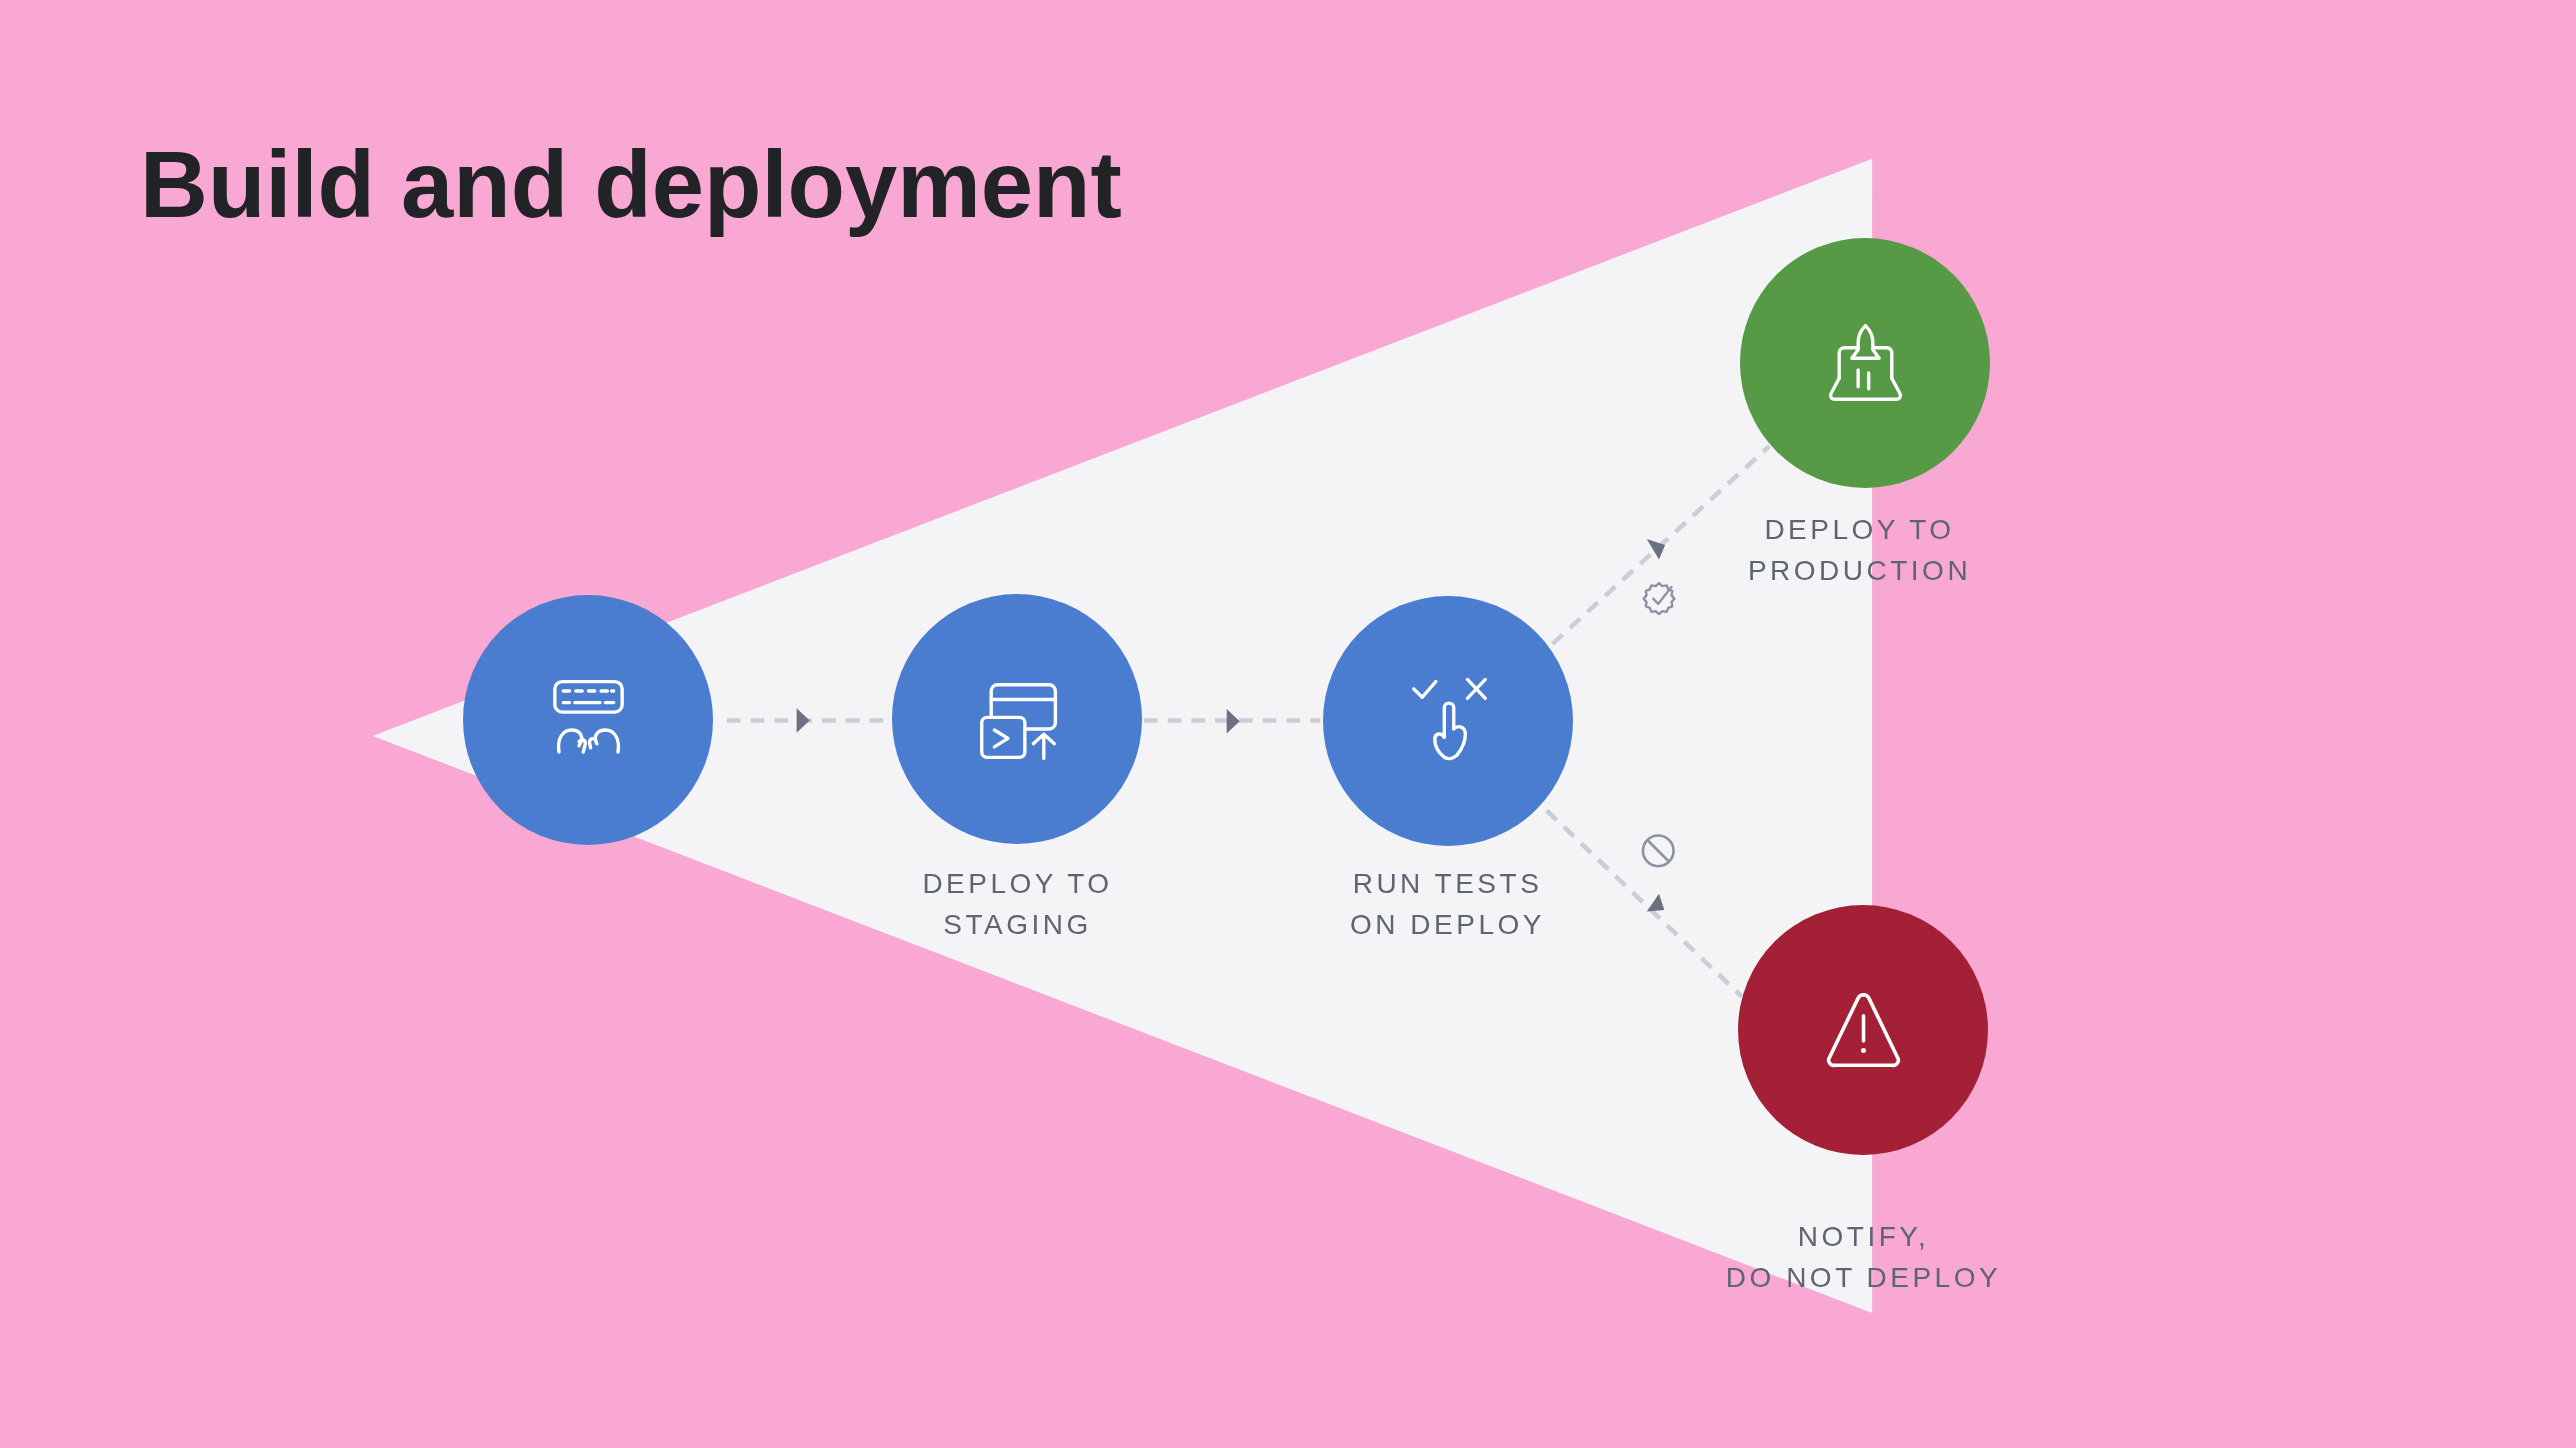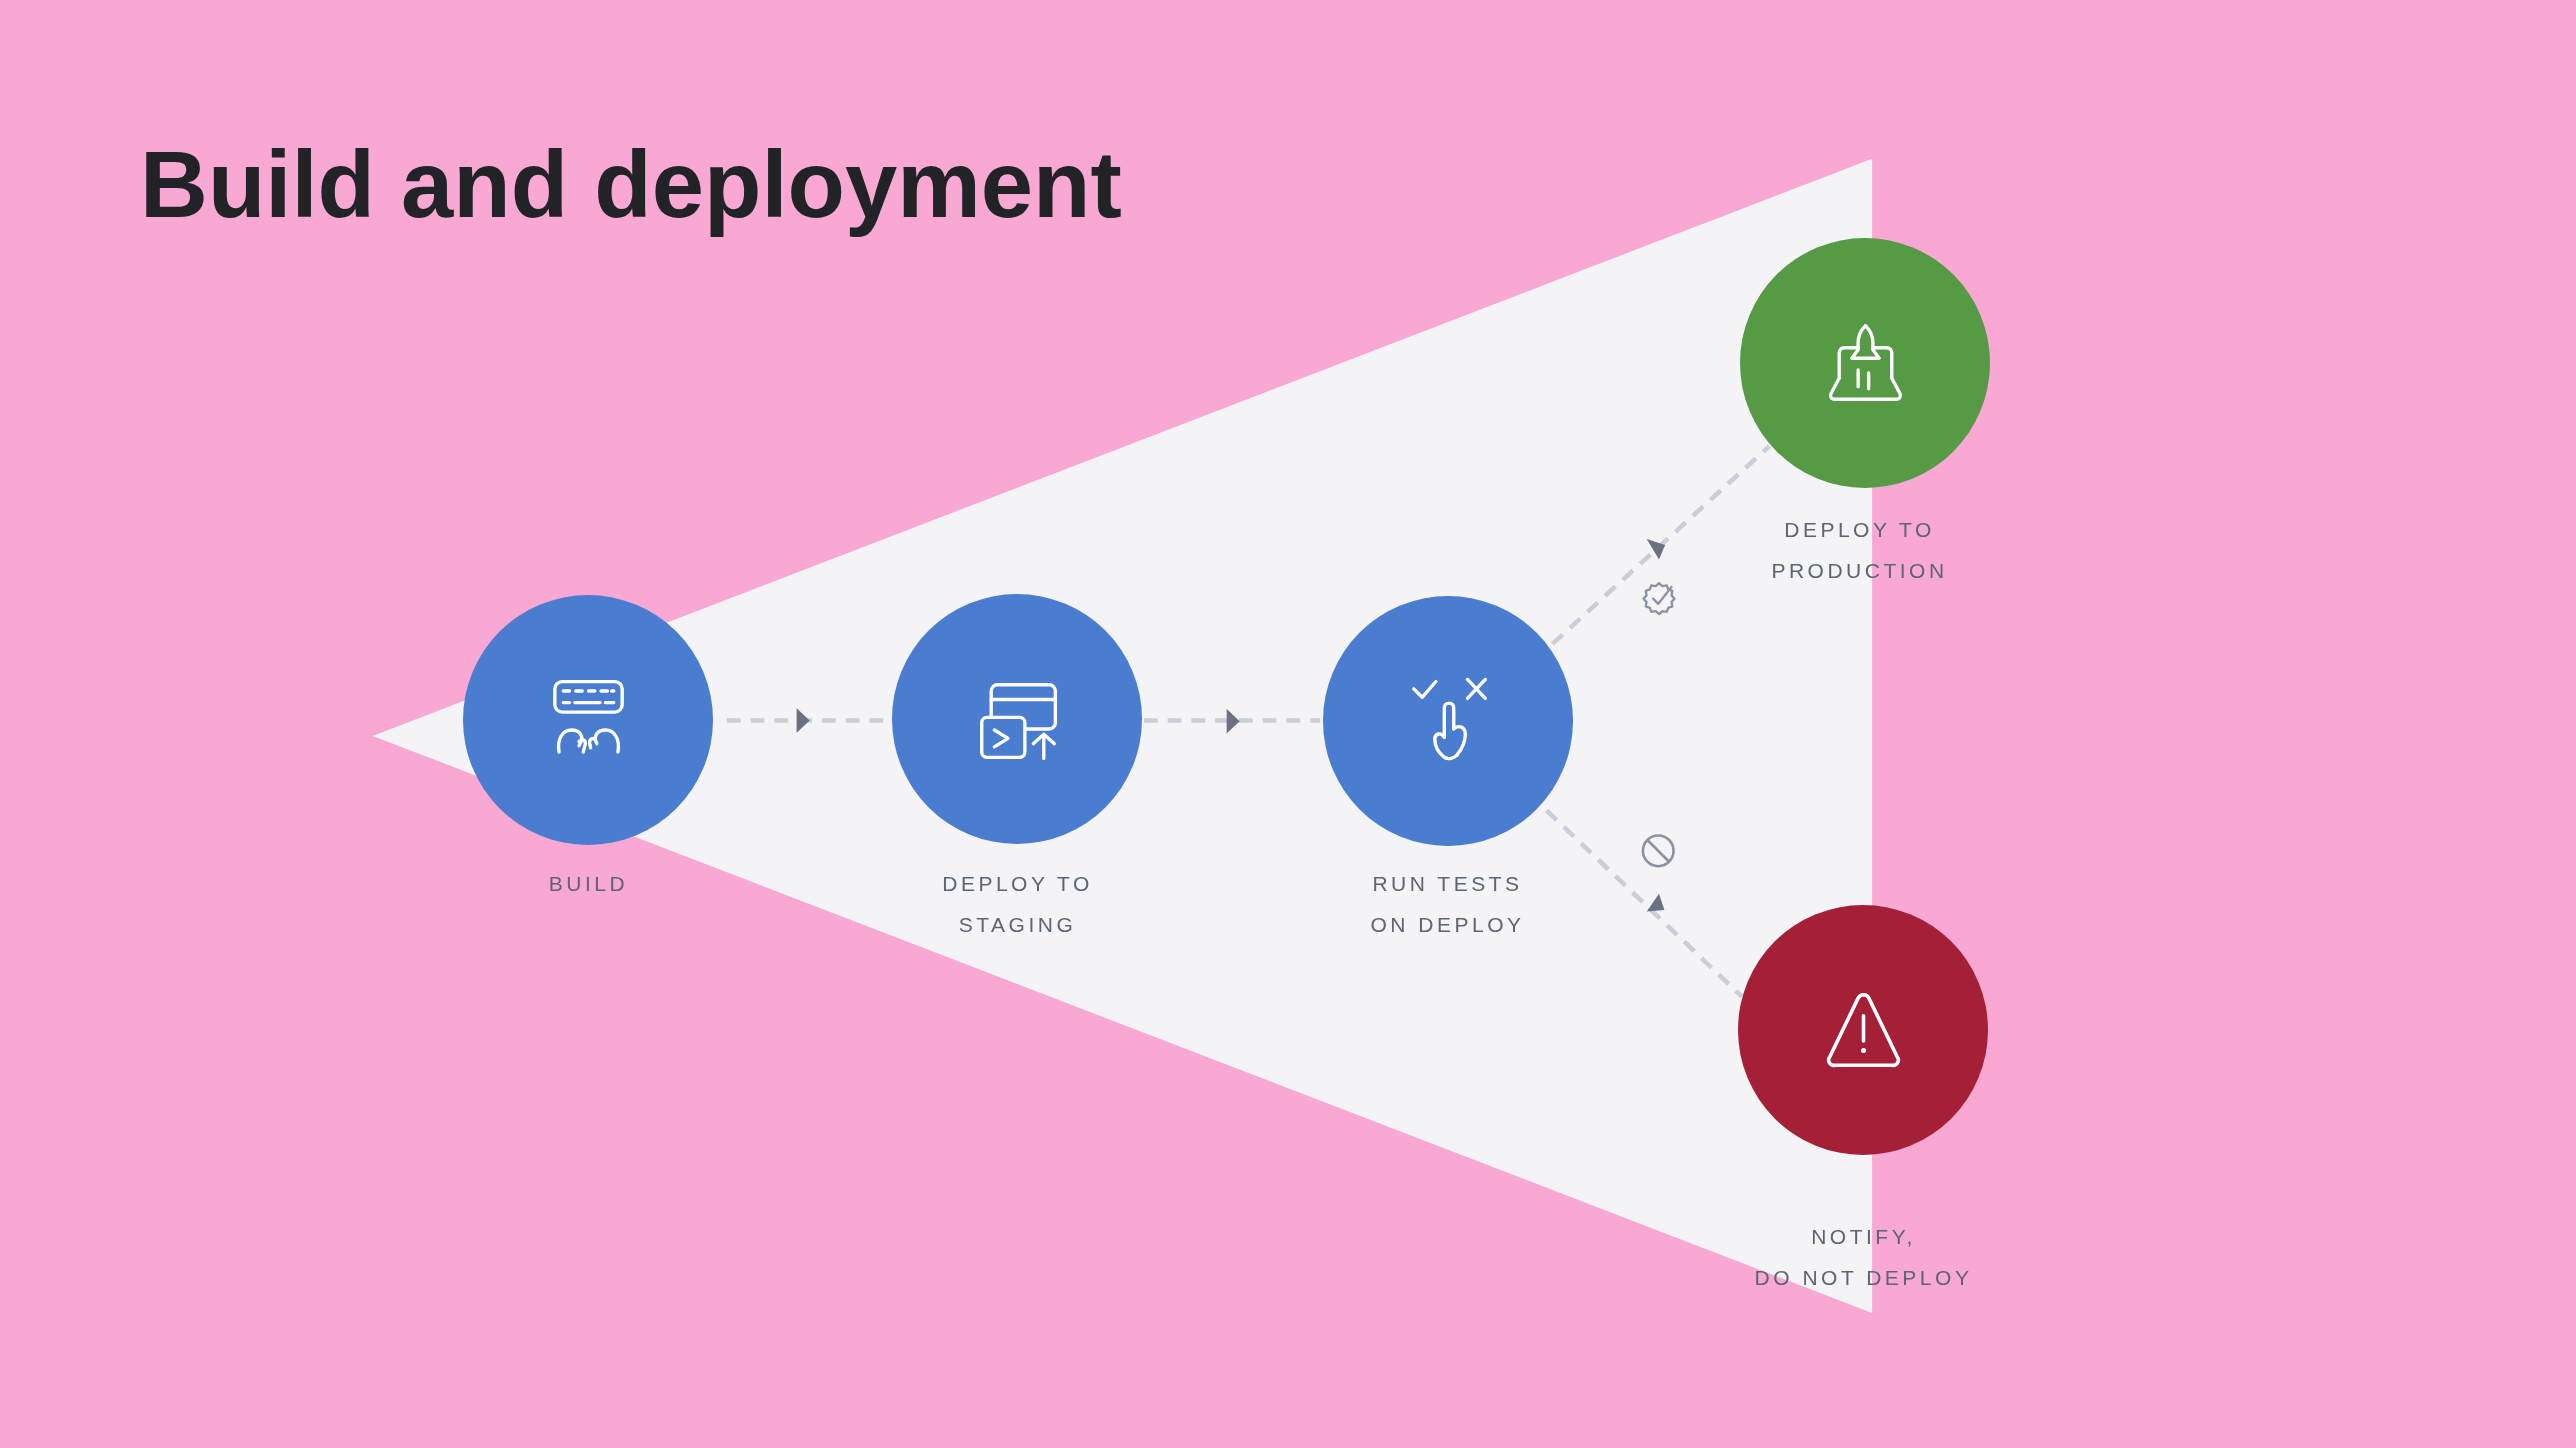--- a/index.html
+++ b/index.html
@@ -39,21 +39,21 @@
   .nc-build    { left: 463px;  top: 595px;  background: #4a7dd0; }
   .nc-staging  { left: 892px; top: 594px;  background: #4a7dd0; }
   .nc-tests    { left: 1323px; top: 596px;  background: #4a7dd0; }
   .nc-prod     { left: 1740px; top: 238px;  background: #569a46; }
   .nc-notify   { left: 1738px; top: 905px; background: #a42037; }
   .node-label {
     position: absolute;
     width: 537px;
     text-align: center;
     white-space: pre-line;
-    font-size: 21px;
+    font-size: 28px;
     letter-spacing: 3.5px;
     line-height: 41px;
     font-weight: 400;
     color: #5d6472;
   }
   .nl-build   { left: 320px;  top: 863px; }
   .nl-staging { left: 749px;  top: 863px; }
   .nl-tests   { left: 1179px; top: 863px; }
   .nl-prod    { left: 1591px; top: 509px; }
   .nl-notify  { left: 1595px; top: 1172px; margin-top: 44px; }
@@ -150,21 +150,20 @@
   </div>
 
   <div class="node-circle nc-notify" style="background-color: rgb(164, 32, 55);">
     <svg class="node-icon" width="101" height="101" viewBox="0 0 96 96" stroke-width="3.4">
       <path d="M48 14 a6 6 0 0 1 5 3 l27 56 a5 5 0 0 1 -5 8 H21 a5 5 0 0 1 -5 -8 l27 -56 a6 6 0 0 1 5 -3 z"></path>
       <path d="M48 34 V58"></path>
       <circle cx="48" cy="67" r="2.4" fill="#ffffff" stroke="none"></circle>
     </svg>
   </div>
 
-  <div class="node-label nl-build" style="color: rgb(93, 100, 114);">BUILD</div>
   <div class="node-label nl-staging" style="color: rgb(93, 100, 114);">DEPLOY TO
 STAGING</div>
   <div class="node-label nl-tests" style="color: rgb(93, 100, 114);">RUN TESTS
 ON DEPLOY</div>
   <div class="node-label nl-prod" style="color: rgb(93, 100, 114);">DEPLOY TO
 PRODUCTION</div>
   <div class="node-label nl-notify" style="color: rgb(93, 100, 114);">NOTIFY,
 DO NOT DEPLOY</div>
 
 </div>

